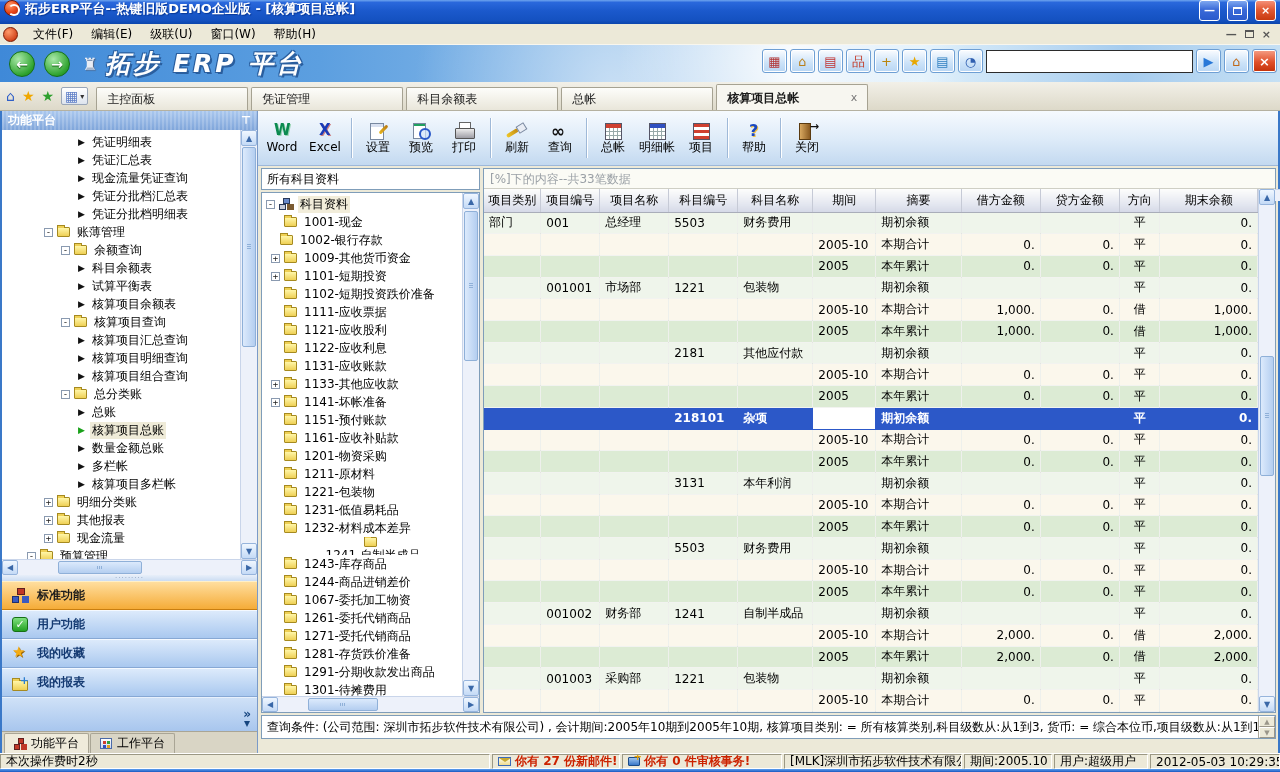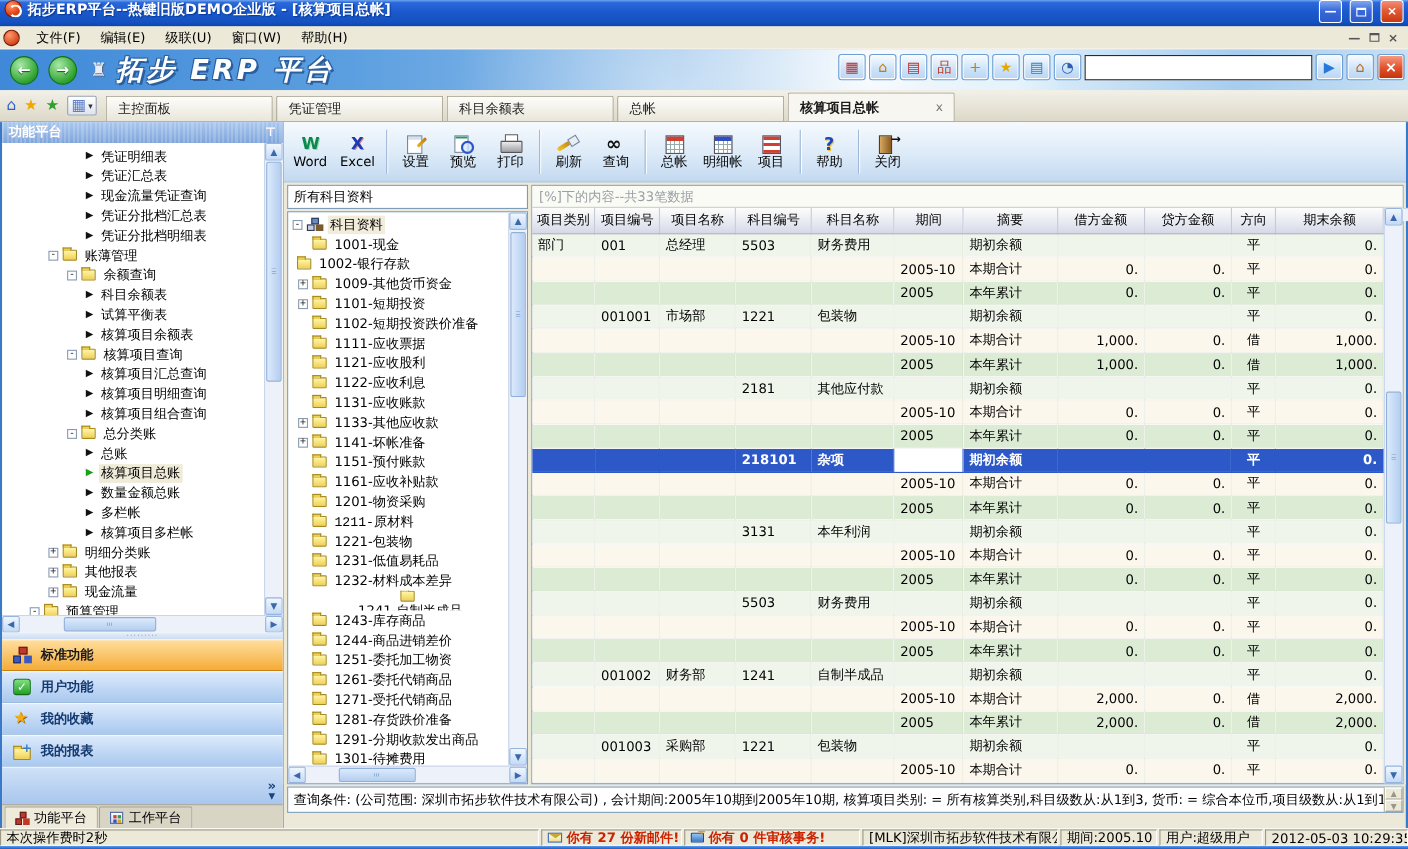--- a/index.html
+++ b/index.html
@@ -517,21 +517,21 @@
             <div class="tp-rows">
                 <div class="ttree-row">
                   <span class="exp">-</span>
                   <span class="orgic"></span>
                   <span class="slabel root">科目资料</span>
                 </div>
                 <div class="ttree-row" style="padding-left: 22px;">
                   <span class="folder"></span>
                   <span class="slabel">1001-现金</span>
                 </div>
-                <div class="ttree-row" style="padding-left: 8px;">
+                <div class="ttree-row" style="padding-left: 18px;">
                   <span class="folder"></span>
                   <span class="slabel">1002-银行存款</span>
                 </div>
                 <div class="ttree-row" style="padding-left: 22px;">
                   <span class="exp" style="margin-left: -13px;">+</span>
                   <span class="folder"></span>
                   <span class="slabel">1009-其他货币资金</span>
                 </div>
                 <div class="ttree-row" style="padding-left: 22px;">
                   <span class="exp" style="margin-left: -13px;">+</span>
@@ -573,21 +573,21 @@
                   <span class="slabel">1151-预付账款</span>
                 </div>
                 <div class="ttree-row" style="padding-left: 22px;">
                   <span class="folder"></span>
                   <span class="slabel">1161-应收补贴款</span>
                 </div>
                 <div class="ttree-row" style="padding-left: 22px;">
                   <span class="folder"></span>
                   <span class="slabel">1201-物资采购</span>
                 </div>
-                <div class="ttree-row" style="padding-left: 22px; font-family: Liberation Mono, monospace;">
+                <div class="ttree-row" style="padding-left: 22px;">
                   <span class="folder"></span>
                   <span class="slabel">1211-原材料</span>
                 </div>
                 <div class="ttree-row" style="padding-left: 22px;">
                   <span class="folder"></span>
                   <span class="slabel">1221-包装物</span>
                 </div>
                 <div class="ttree-row" style="padding-left: 22px;">
                   <span class="folder"></span>
                   <span class="slabel">1231-低值易耗品</span>
@@ -603,21 +603,21 @@
                 <div class="ttree-row" style="padding-left: 22px;">
                   <span class="folder"></span>
                   <span class="slabel">1243-库存商品</span>
                 </div>
                 <div class="ttree-row" style="padding-left: 22px;">
                   <span class="folder"></span>
                   <span class="slabel">1244-商品进销差价</span>
                 </div>
                 <div class="ttree-row" style="padding-left: 22px;">
                   <span class="folder"></span>
-                  <span class="slabel">1251-委托加工物资</span>
+                  <span class="slabel">1067-委托加工物资</span>
                 </div>
                 <div class="ttree-row" style="padding-left: 22px;">
                   <span class="folder"></span>
                   <span class="slabel">1261-委托代销商品</span>
                 </div>
                 <div class="ttree-row" style="padding-left: 22px;">
                   <span class="folder"></span>
                   <span class="slabel">1271-受托代销商品</span>
                 </div>
                 <div class="ttree-row" style="padding-left: 22px;">

